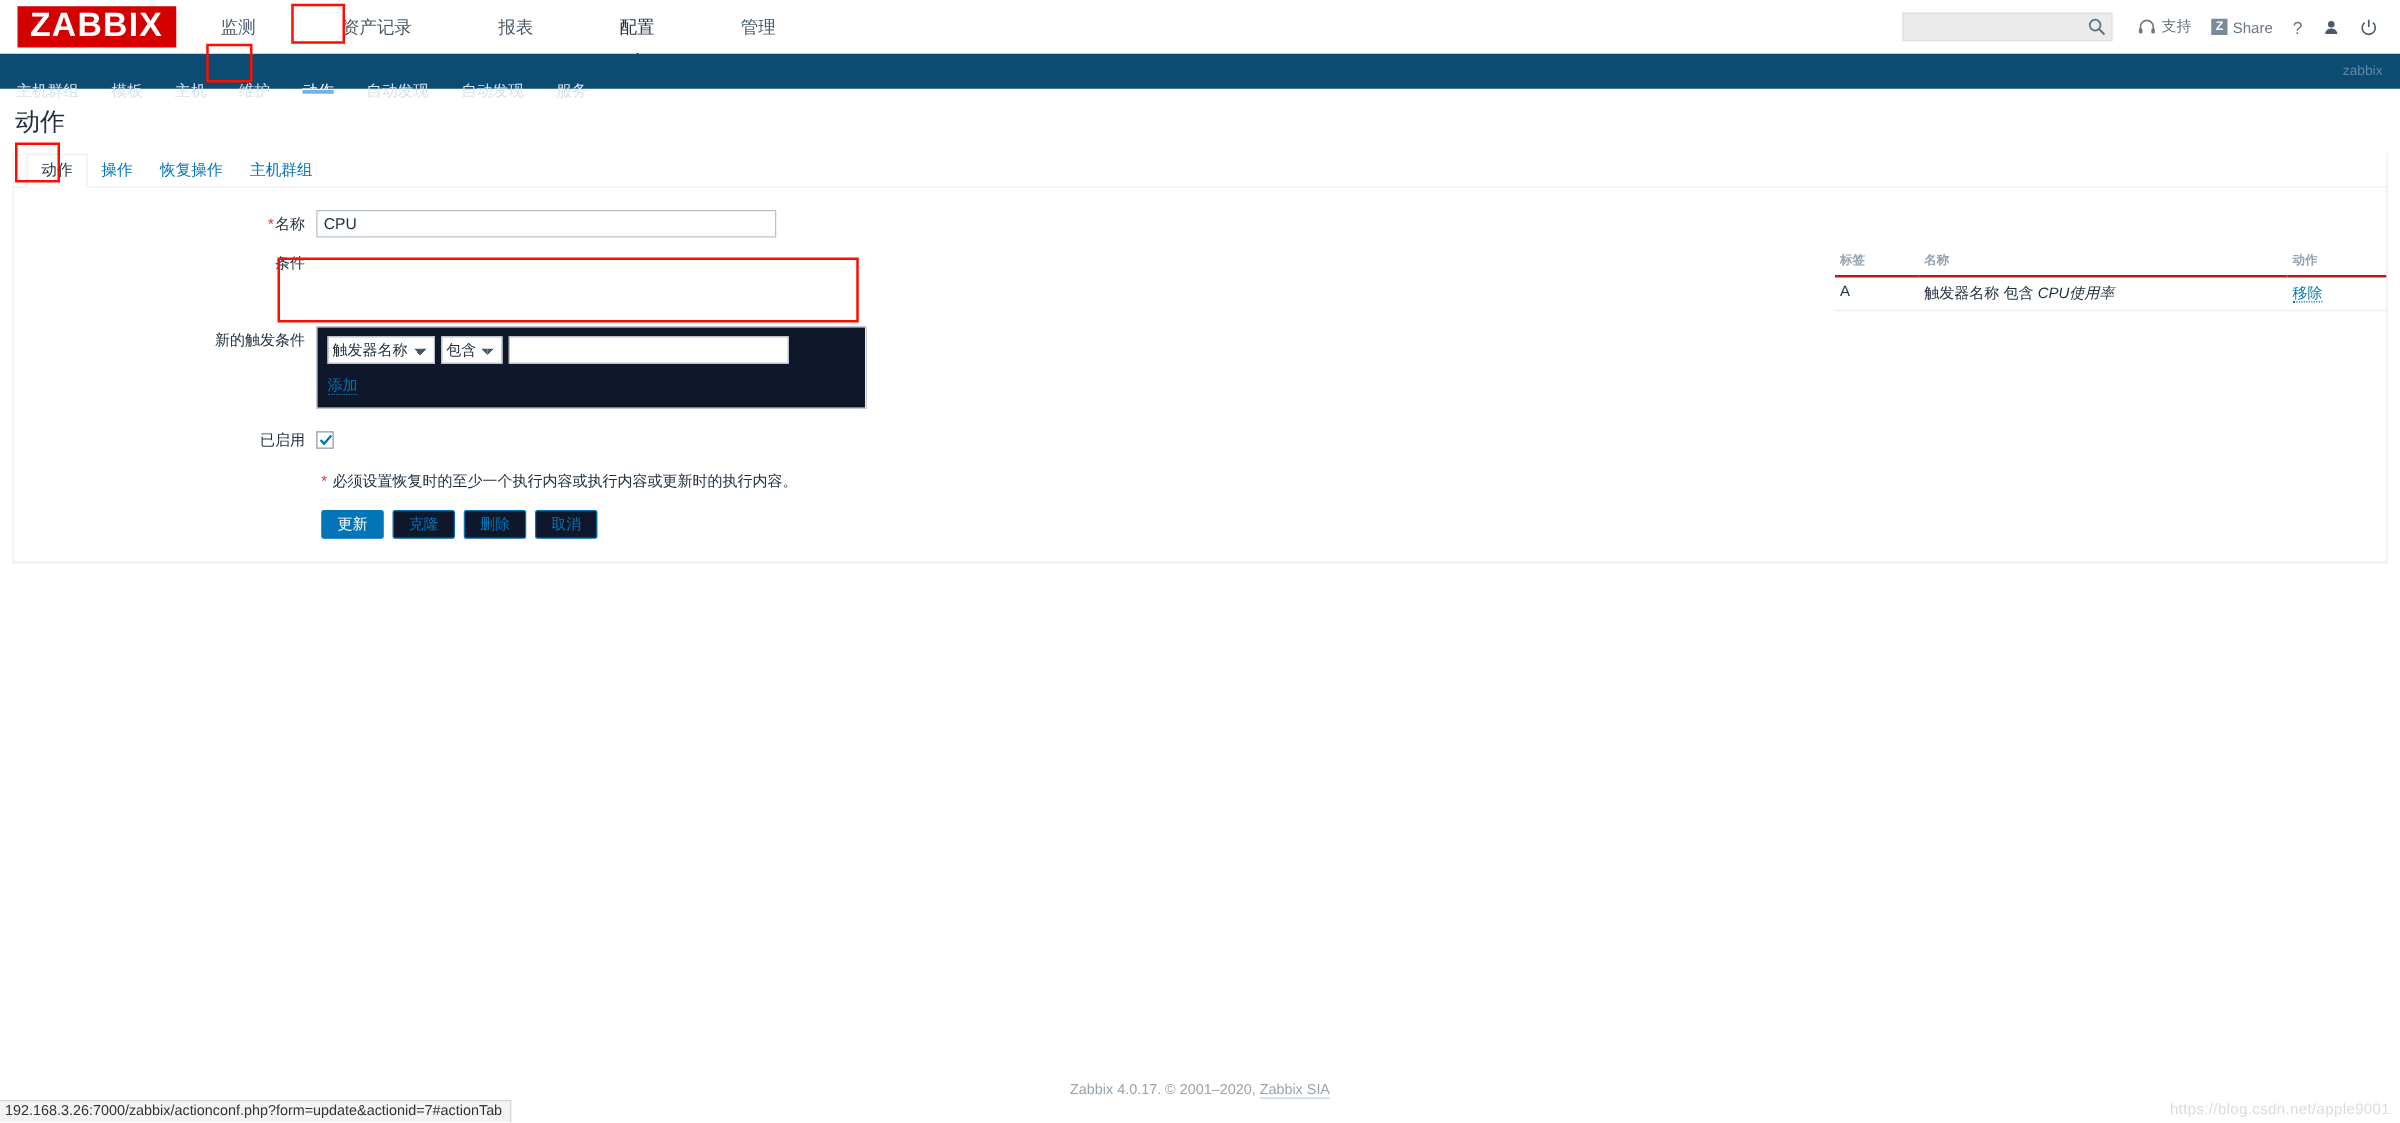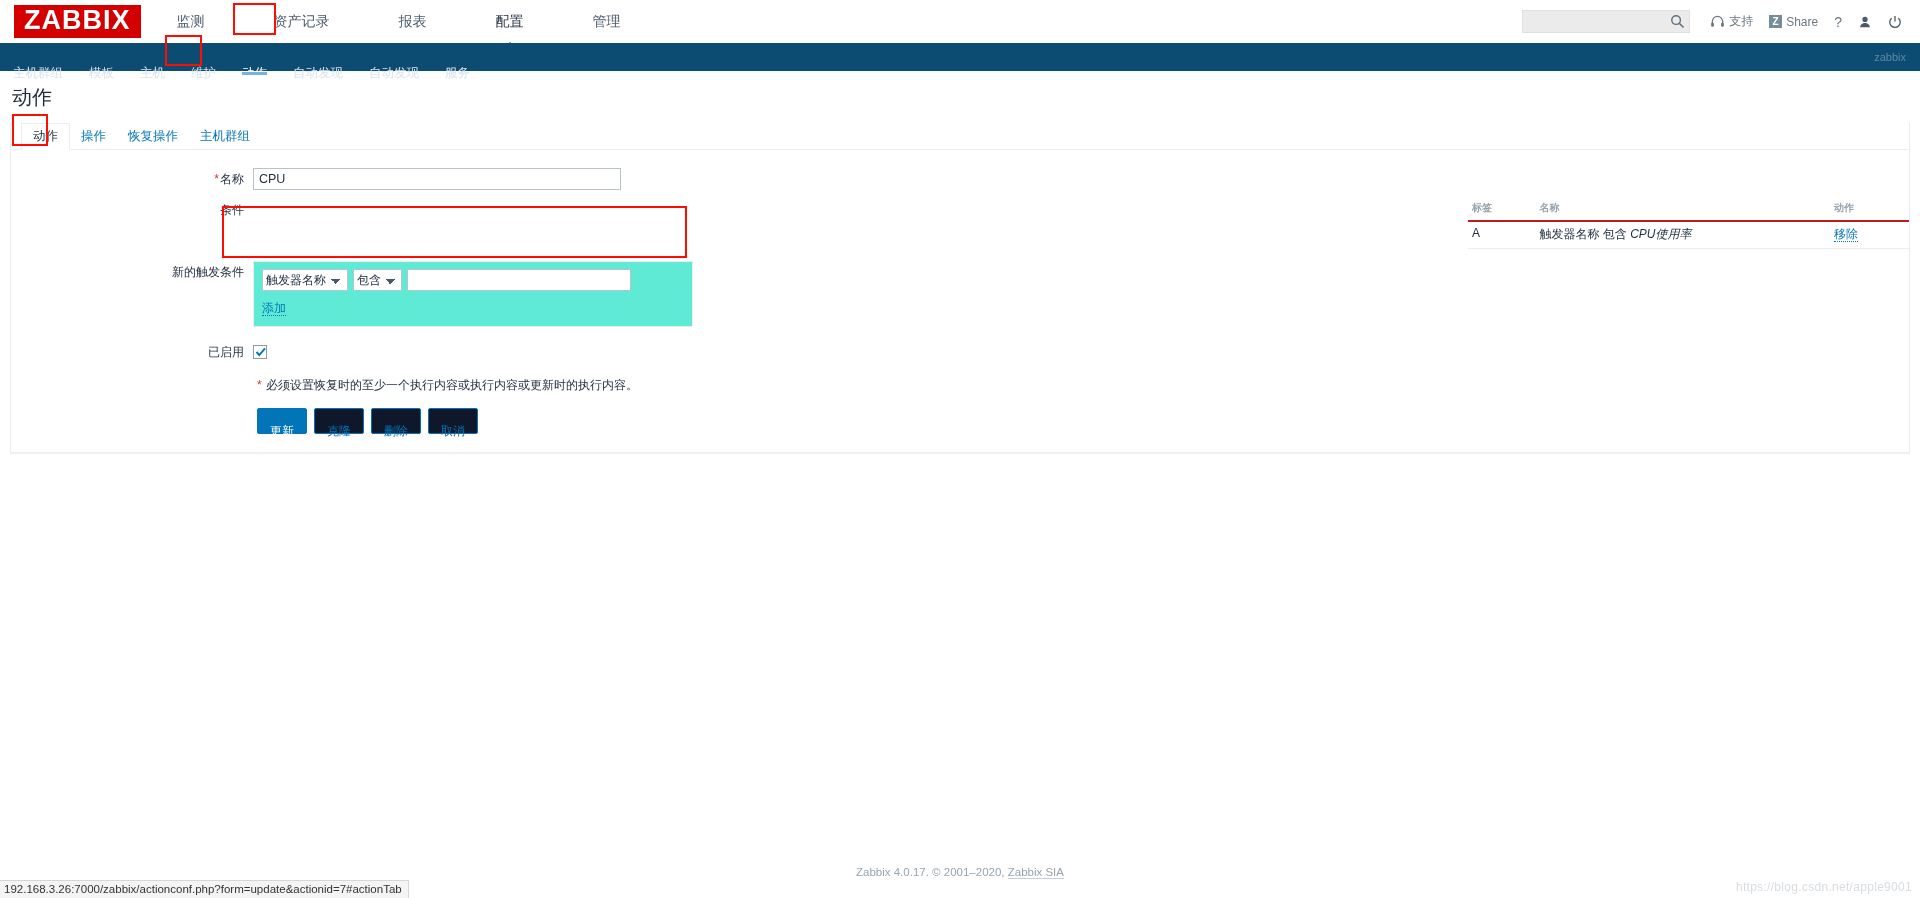--- a/index.html
+++ b/index.html
@@ -273,21 +273,21 @@
   .lnk {
     color: #0275b8;
     text-decoration: none;
     border-bottom: 1px dotted #0275b8;
     cursor: pointer;
   }
 
   
   .newcond-box {
     border: 1px solid #ebeef0;
-    background: #5eead4;
+    background: #0f172a;
     width: 440px;
     box-sizing: border-box;
     padding: 7px 8px 9px 8px;
   }
   .sel {
     height: 22px;
     border: 1px solid #b8c2cb;
     background: #fff;
     font-size: 12px;
     color: #1f2d3d;
@@ -331,21 +331,21 @@
     color: #1f2d3d;
     margin: 14px 0 0 246px;
   }
   .footnote .req { color: #d33; }
 
   .btnrow { margin: 14px 0 0 246px; display: flex; gap: 7px; }
   .btn {
     font-size: 12px;
     height: 23px;
     line-height: 21px;
-    padding: 12px 12px;
+    padding: 0 12px;
     border-radius: 2px;
     cursor: pointer;
     box-sizing: border-box;
     font-family: "Liberation Sans", sans-serif;
   }
   .btn-primary {
     background: #0275b8;
     border: 1px solid #0275b8;
     color: #ffffff;
   }

